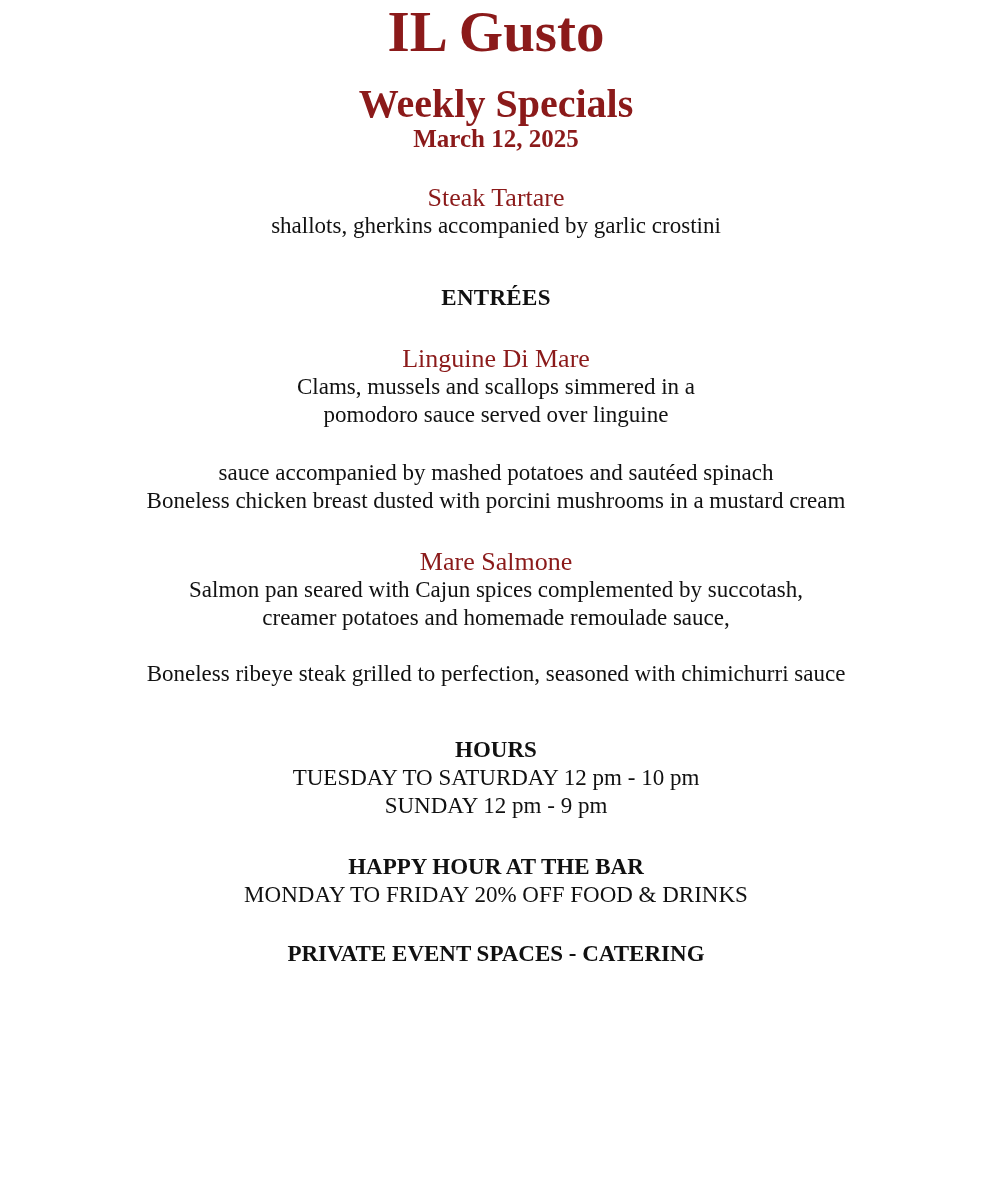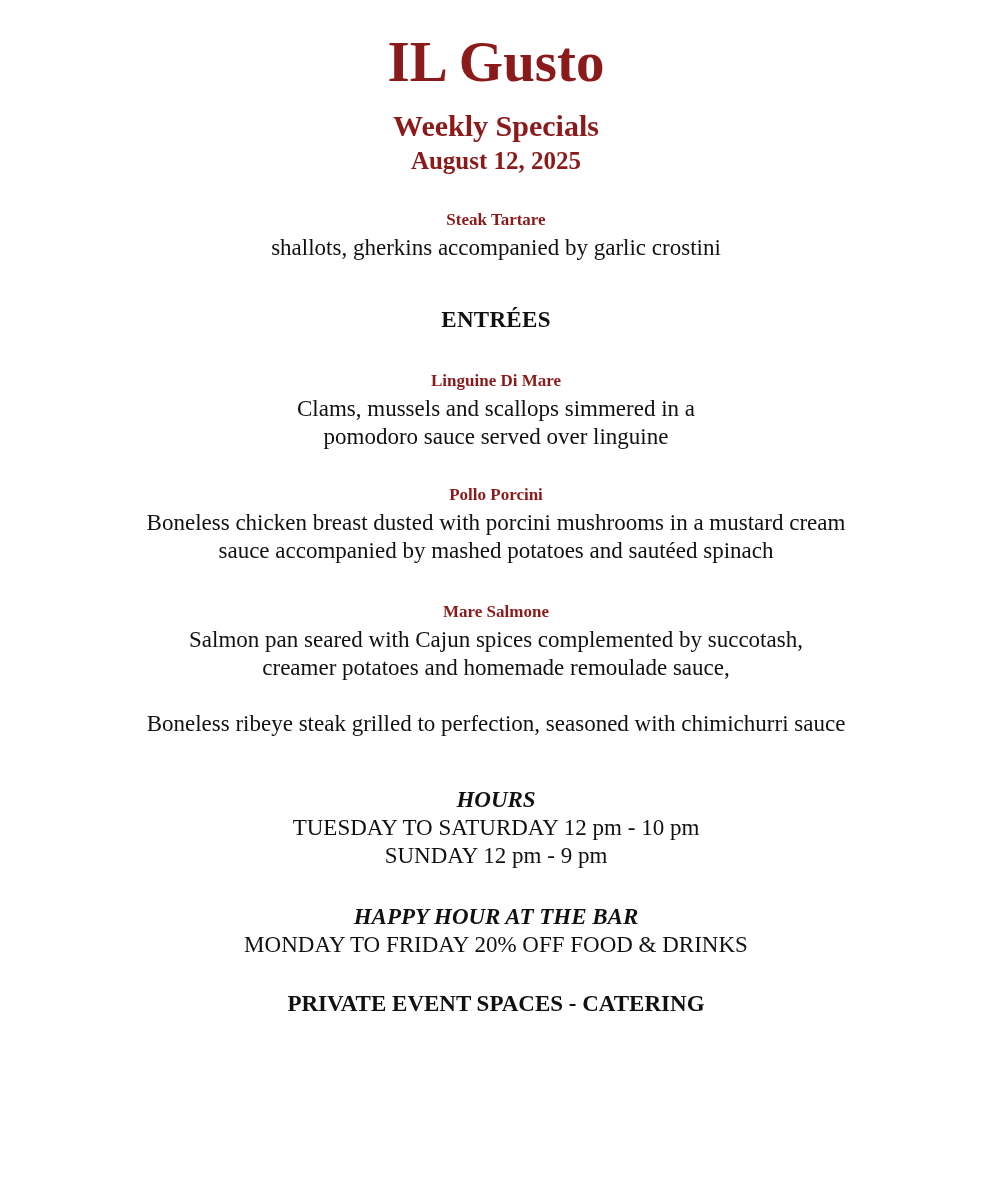--- a/index.html
+++ b/index.html
@@ -8,32 +8,31 @@
     width: 992px;
     height: 1200px;
     background: var(--paper);
     font-family: "Liberation Serif", "DejaVu Serif", serif;
     color: var(--ink);
     overflow: hidden;
   }
   .menu {
     width: 992px;
     height: 1200px;
-    padding-top: 30px;
     text-align: center;
   }
   .title {
     font-size: 57px;
     line-height: 64px;
     font-weight: bold;
     color: var(--accent);
   }
   .subtitle {
-    margin-top: 12px;
-    font-size: 30px;
+    margin-top: 20px;
+    font-size: 40px;
     line-height: 40px;
     font-weight: bold;
     color: var(--accent);
   }
   .date {
     font-size: 25px;
     line-height: 30px;
     font-weight: bold;
     color: var(--accent);
   }
@@ -41,74 +40,72 @@
     margin-top: 35px;
     font-size: 23px;
     line-height: 28px;
     font-weight: bold;
     color: var(--ink);
     letter-spacing: 0.3px;
   }
   .section-heading.tight { margin-top: 44px; }
   .item { margin-top: 30px; }
   .item-name {
-    font-size: 17px;
+    font-size: 26px;
     line-height: 28px;
-    font-weight: bold;
+    font-weight: normal;
     color: var(--accent);
   }
   .item-desc {
     font-size: 23px;
     line-height: 28px;
     color: var(--ink);
   }
   .footer-block { margin-top: 33px; }
   .footer-block.first { margin-top: 48px; }
   .footer-heading {
     font-size: 23px;
     line-height: 28px;
     font-weight: bold;
     color: var(--ink);
-    font-style: italic;
   }
   .footer-line {
     font-size: 23px;
     line-height: 28px;
     color: var(--ink);
     font-family: Liberation Serif, serif;
   }
   .footer-line.bold { font-weight: bold; }
 </style>
 </head>
 <body>
 
 <div class="menu">
 
   <h1 class="title">IL Gusto</h1>
   <div class="subtitle">Weekly Specials</div>
-  <div class="date">August 12, 2025</div>
+  <div class="date">March 12, 2025</div>
 
 
   <div class="item">
     <div class="item-name">Steak Tartare</div>
     <div class="item-desc">shallots, gherkins accompanied by garlic crostini</div>
   </div>
 
   <div class="section-heading tight">ENTRÉES</div>
 
   <div class="item" style="margin-top:33px">
     <div class="item-name">Linguine Di Mare</div>
     <div class="item-desc">Clams, mussels and scallops simmered in a</div>
     <div class="item-desc">pomodoro sauce served over linguine</div>
   </div>
 
   <div class="item">
-    <div class="item-name">Pollo Porcini</div>
+    <div class="item-desc">sauce accompanied by mashed potatoes and sautéed spinach</div>
     <div class="item-desc">Boneless chicken breast dusted with porcini mushrooms in a mustard cream</div>
-    <div class="item-desc">sauce accompanied by mashed potatoes and sautéed spinach</div>
   </div>
 
   <div class="item" style="margin-top:33px">
     <div class="item-name">Mare Salmone</div>
     <div class="item-desc">Salmon pan seared with Cajun spices complemented by succotash,</div>
     <div class="item-desc">creamer potatoes and homemade remoulade sauce,</div>
   </div>
 
   <div class="item" style="margin-top:28px">
     <div class="item-desc">Boneless ribeye steak grilled to perfection, seasoned with chimichurri sauce</div>

